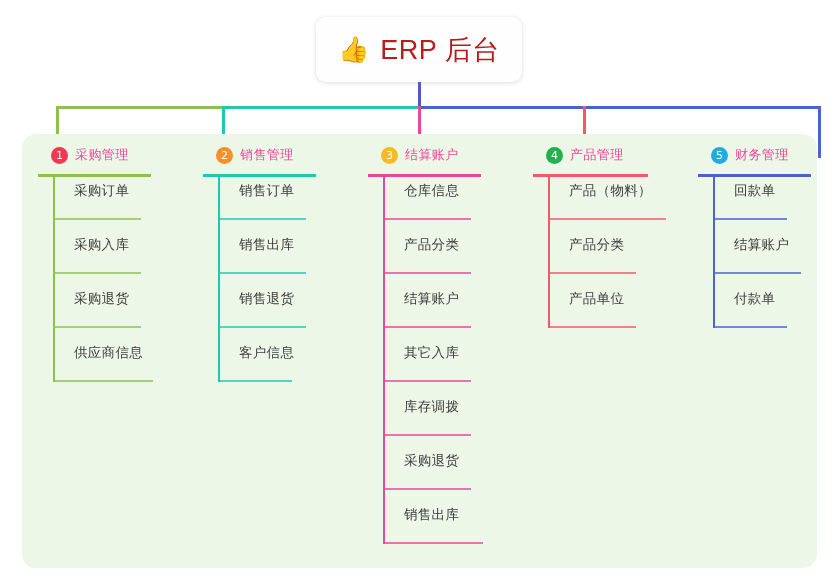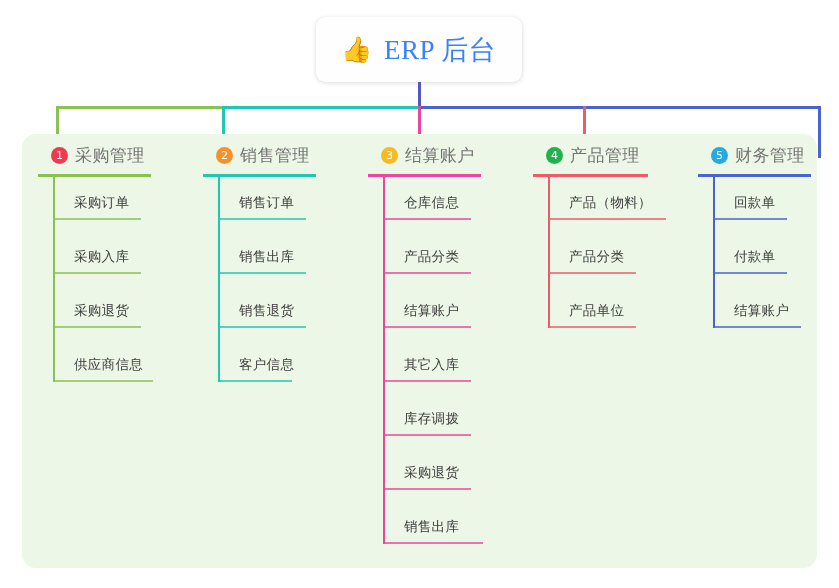--- a/index.html
+++ b/index.html
@@ -18,24 +18,23 @@
     width: 206px; height: 65px;
     background: #fefefe;
     border-radius: 9px;
     box-shadow: 0 1px 5px rgba(0,0,0,0.13), 0 0 1px rgba(0,0,0,0.10);
     display: flex; align-items: center; justify-content: center;
     gap: 11px;
   }
   .title-emoji { font-size: 25px; line-height: 1; }
   .title-text {
     font-size: 27px;
-    color: #3b82f6;
+    color: #b91c1c;
     letter-spacing: 0.5px;
     white-space: nowrap;
-    font-family: Liberation Serif, serif;
   }
 
   
   .conn { position: absolute; }
   .conn-v-root { left: 418px; top: 82px; width: 3px; height: 26px; background: #5258c4; }
 
   
   .bus { position: absolute; top: 106px; height: 3px; }
   
   .stem { position: absolute; top: 106px; width: 3px; height: 52px; }
@@ -55,36 +54,36 @@
     display: flex; align-items: center; gap: 7px;
     height: 26px; padding-left: 13px;
   }
   .badge {
     width: 17px; height: 17px; border-radius: 50%;
     color: #ffffff; font-size: 11px; line-height: 17px;
     text-align: center; flex: 0 0 auto;
     font-family: "DejaVu Sans", sans-serif;
   }
   .col-title {
-    font-size: 17px; color: #737373; white-space: nowrap;
+    font-size: 13px; color: #ec4899; white-space: nowrap;
     letter-spacing: 0.4px;
   }
   .col-rule { height: 3px; margin-top: 6px; }
 
   .col-body { position: relative; margin-left: 15px; padding-top: 0; }
   .spine { position: absolute; left: 0; top: 0; width: 2px; }
 
   .item {
     position: relative;
     height: 54px;
     display: flex; align-items: center;
   }
   .item-label {
     position: absolute;
-    left: 21px; bottom: 19px;
+    left: 21px; bottom: 31px;
     font-size: 13.5px; color: #3c3c3c;
     white-space: nowrap; letter-spacing: 0.3px;
   }
   .item-rule {
     position: absolute;
     left: 0; bottom: 11px;
     height: 2px;
   }
 </style>
 </head>
@@ -231,24 +230,24 @@
           <span class="col-title">财务管理</span>
         </div>
         <div class="col-rule" style="background: rgb(74, 99, 207); width: 113px;"></div>
         <div class="col-body">
           <div class="spine" style="background: rgb(74, 99, 207); height: 151px;"></div>
           <div class="item">
             <span class="item-label">回款单</span>
             <div class="item-rule" style="background: rgb(74, 99, 207); width: 74px; opacity: 0.75;"></div>
           </div>
           <div class="item">
+            <span class="item-label">结算账户</span>
+            <div class="item-rule" style="background: rgb(74, 99, 207); width: 88px; opacity: 0.75;"></div>
+          </div>
+          <div class="item">
             <span class="item-label">付款单</span>
             <div class="item-rule" style="background: rgb(74, 99, 207); width: 74px; opacity: 0.75;"></div>
           </div>
-          <div class="item">
-            <span class="item-label">结算账户</span>
-            <div class="item-rule" style="background: rgb(74, 99, 207); width: 88px; opacity: 0.75;"></div>
-          </div>
         </div>
       </div>
     </div>
 
 </div>
 
 </body></html>

